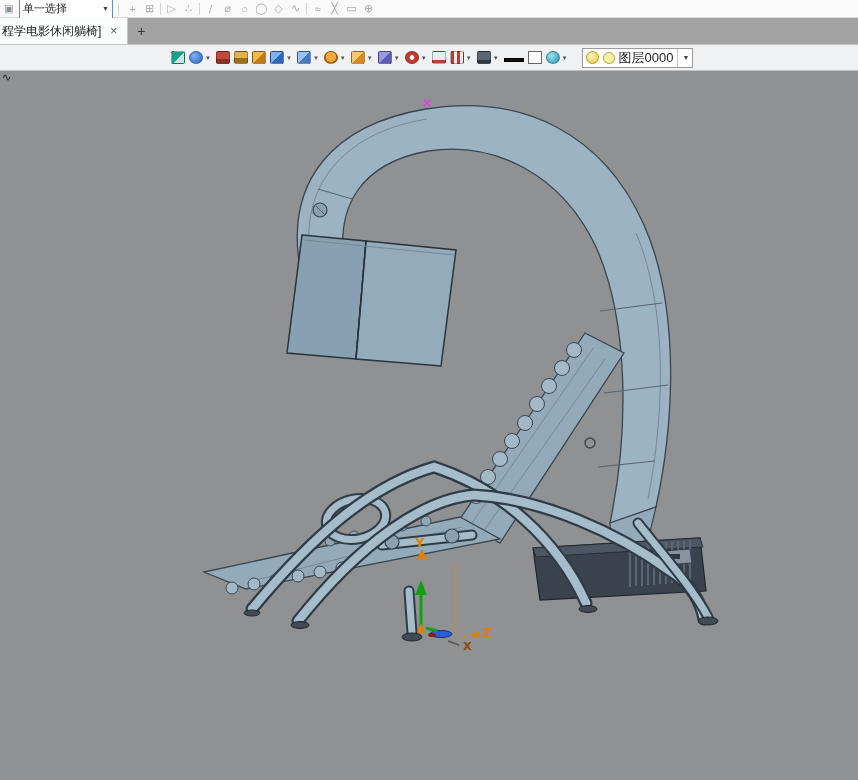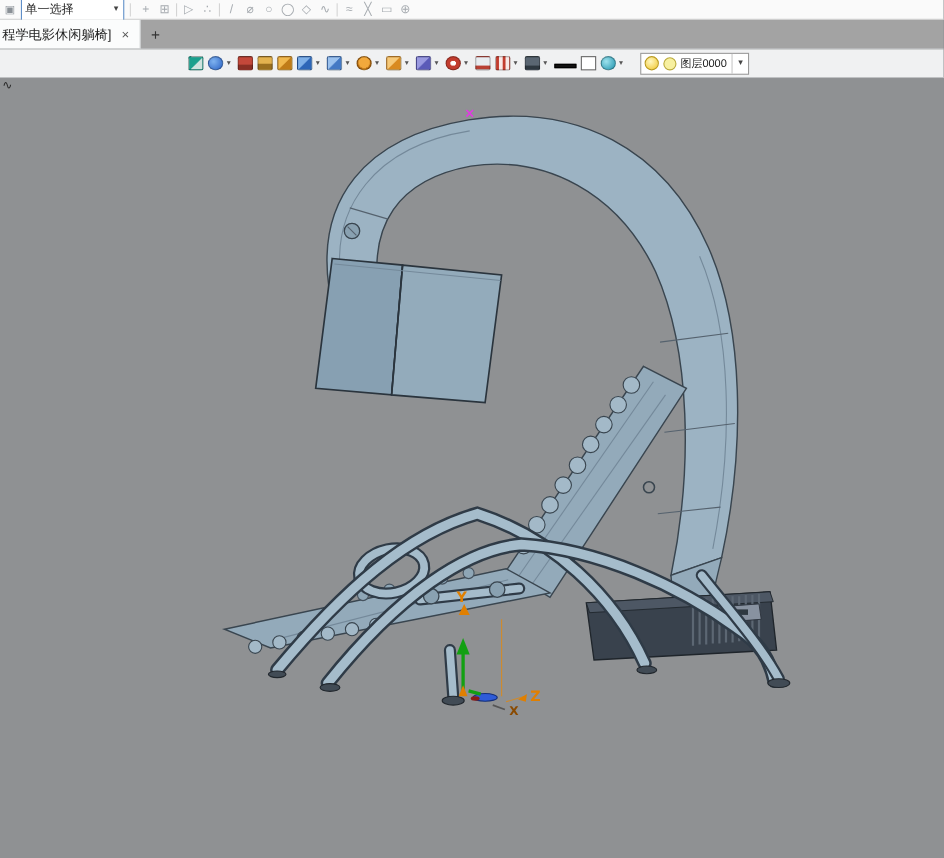--- a/index.html
+++ b/index.html
@@ -38,21 +38,21 @@
   .g-sheet{background:linear-gradient(180deg,#e8ecf0 70%,#b84034 70%);}
   .g-hatch{background:repeating-linear-gradient(90deg,#c23c2e 0 3px,#f8e8e6 3px 6px);}
   .g-display{background:linear-gradient(180deg,#5a6672 70%,#2e3840 70%);}
   .g-thickline{background:#111;height:4px;width:20px;border:1px solid #000;border-radius:0;margin-top:4px;}
   .g-square{background:#fff;border:1px solid #666;border-radius:0;}
   .g-sphereteal{background:radial-gradient(circle at 35% 35%,#9fe3ee,#1f93ad);border-radius:50%;}
 
   .layer-group{display:flex;align-items:center;gap:4px;margin-left:10px;border:1px solid #9a9a9a;background:#fff;height:18px;padding:0 3px;}
   .bulb{width:11px;height:11px;border-radius:50%;background:radial-gradient(circle at 40% 35%,#fff7c0,#f0c52a);border:1px solid #b99a1d;}
   .swatch{width:10px;height:10px;border-radius:50%;background:#f7f0a0;border:1px solid #b9a93a;}
-  .layer-label{font-size:10px;color:#222;white-space:nowrap;}
+  .layer-label{font-size:13px;color:#222;white-space:nowrap;}
   .layer-dd{font-size:7px;color:#444;border-left:1px solid #c8c8c8;padding-left:4px;align-self:stretch;display:flex;align-items:center;}
 
   
   .canvas{position:relative;flex:1;background:#8f9193;overflow:hidden;}
   .canvas svg{display:block;}
   .mini-tool{position:absolute;top:0;left:2px;color:#2a2a2a;font-size:11px;}
 
   
   .band{fill:#9cb3c3;stroke:#39454f;stroke-width:1.3;}
   .slab{fill:#93aaba;stroke:#39454f;stroke-width:1.3;}

